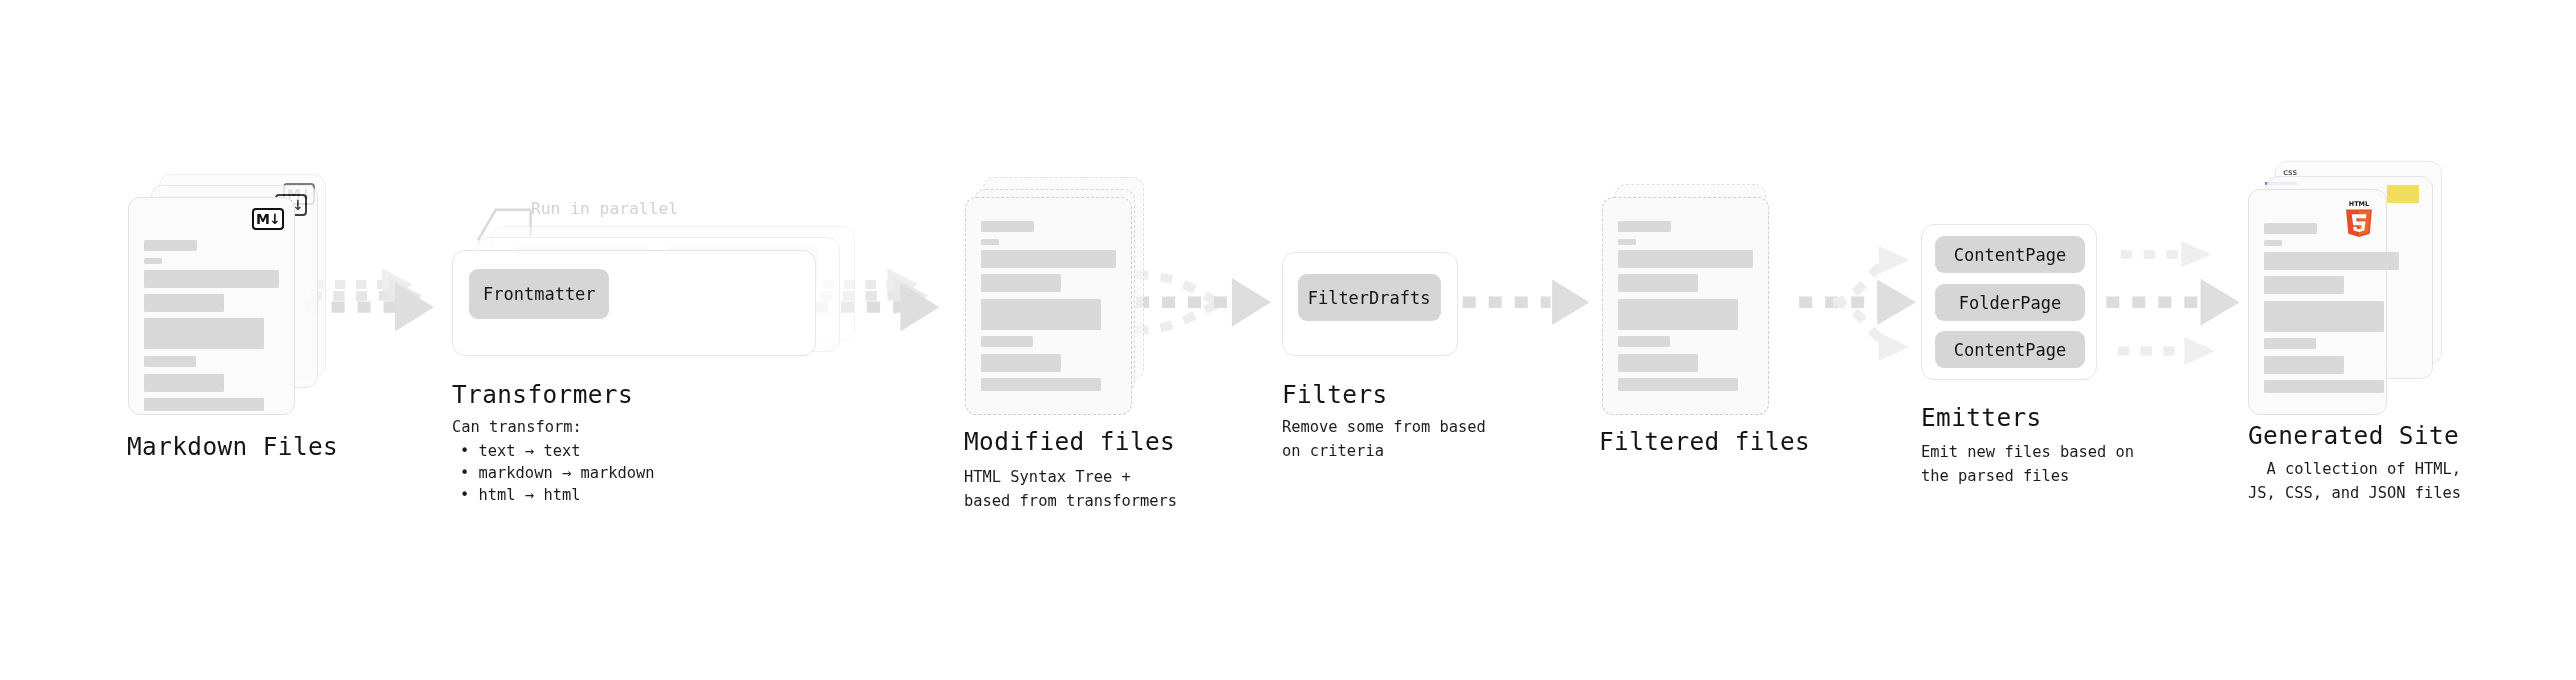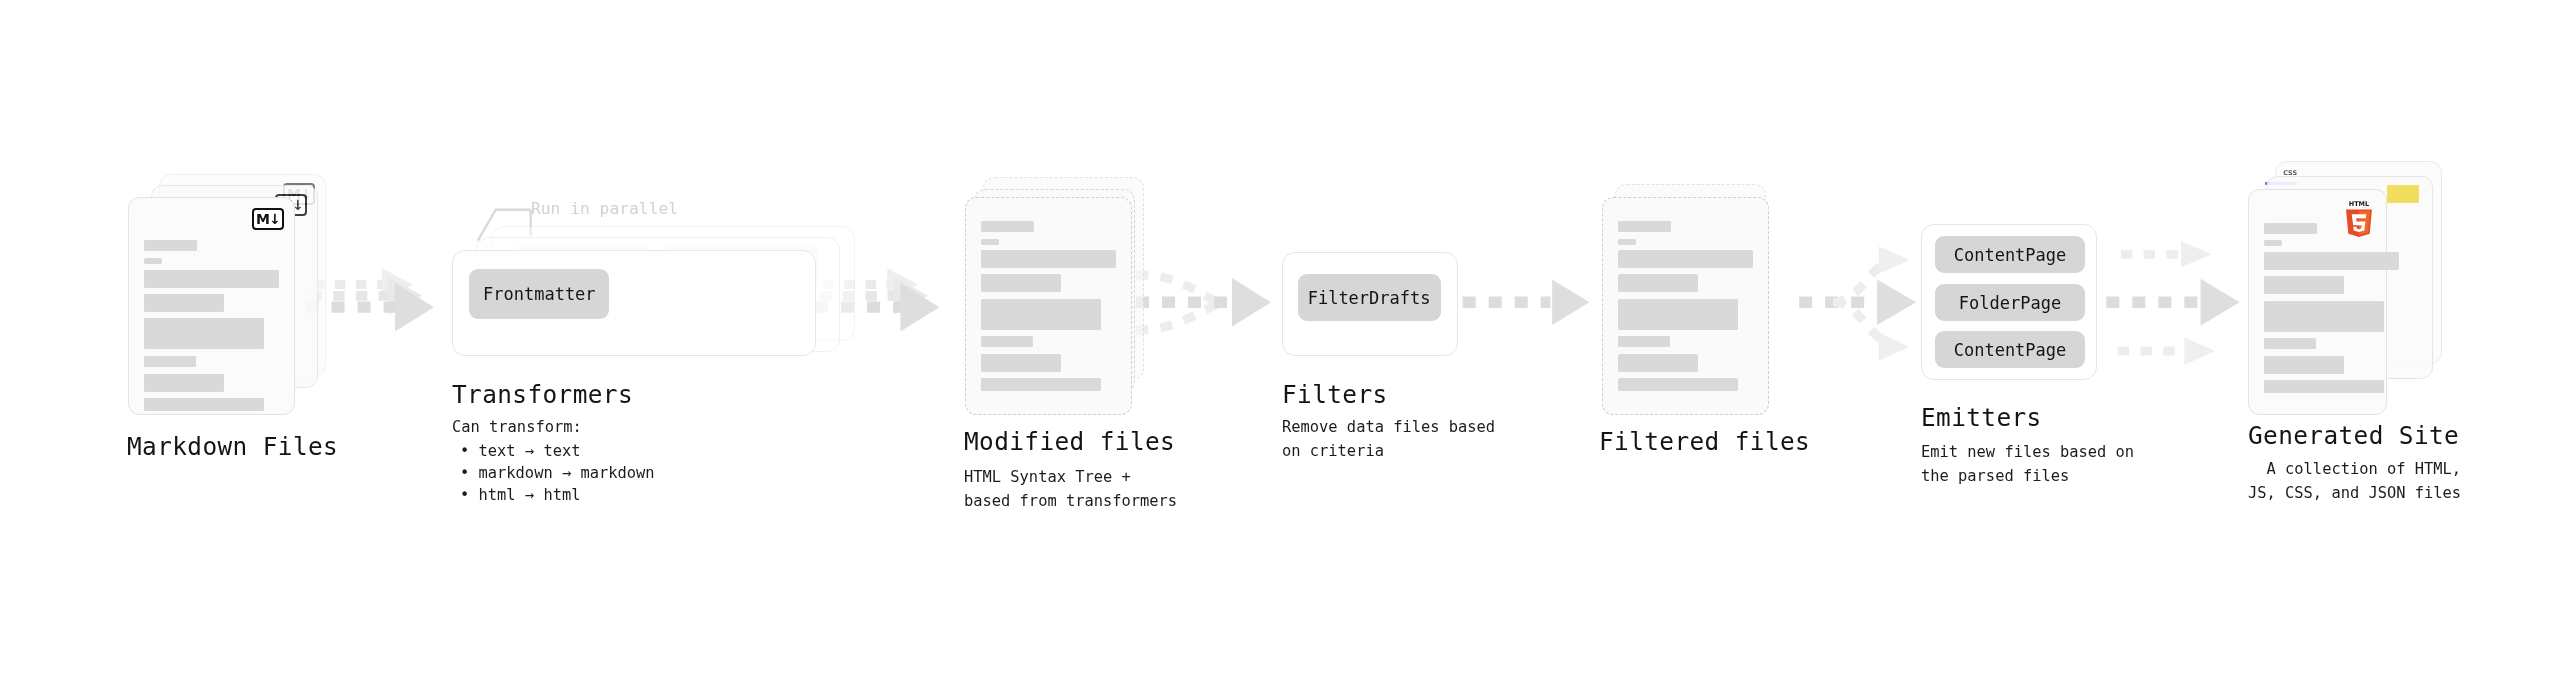--- a/index.html
+++ b/index.html
@@ -236,21 +236,21 @@
     <div class="sec-title" style="left:964px;top:427px;">Modified files</div>
     <div class="sec-sub" style="left:964px;top:466px;">HTML Syntax Tree +
 based from transformers</div>
   </div>
 
   <div>
     <div class="pbox" style="left:1282px;top:252px;width:176px;height:104px;">
       <div class="chip" style="left:14.6px;top:21px;width:143px;height:47px;">FilterDrafts</div>
     </div>
     <div class="sec-title" style="left:1282px;top:380px;">Filters</div>
-    <div class="sec-sub" style="left:1282px;top:416px;">Remove data files based
+    <div class="sec-sub" style="left:1282px;top:416px;">Remove some from based
 on criteria</div>
   </div>
 
   <div>
     <div class="card dashed" style="left:1615px;top:184px;width:151px;height:198px;opacity:.6;"></div>
     <div class="card dashed" style="left:1602px;top:197px;width:167px;height:218px;">
       <div class="bar" style="left:14.6px;top:23px;width:53px;height:11.4px;"></div>
       <div class="bar" style="left:14.6px;top:41px;width:18.7px;height:5.7px;"></div>
       <div class="bar" style="left:14.6px;top:52px;width:135px;height:18px;"></div>
       <div class="bar" style="left:14.6px;top:76px;width:80px;height:18px;"></div>

